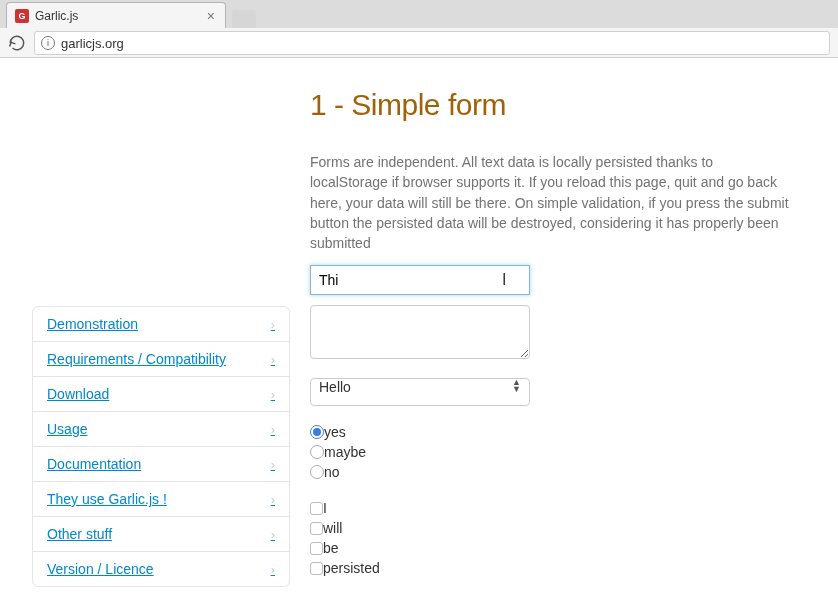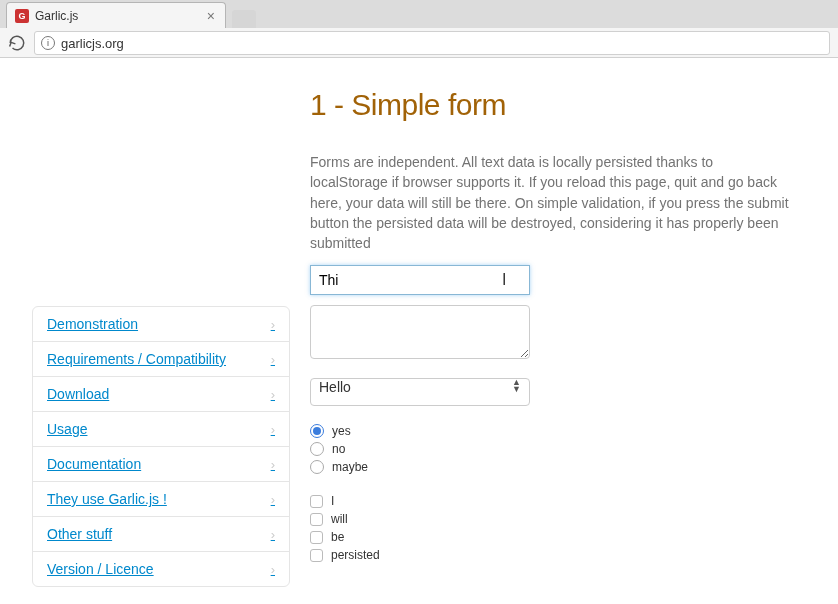--- a/index.html
+++ b/index.html
@@ -33,21 +33,21 @@
     .text-input { width: 220px; height: 30px; border: 1px solid #88b7d5; border-radius: 0; padding: 4px 8px; font-size: 14px; outline: none; box-shadow: 0 0 4px rgba(82,168,236,0.5); margin-bottom: 10px; position: relative; }
     .text-input-wrap { position: relative; display: inline-block; }
     .ibeam { position: absolute; left: 192px; top: 6px; font-size: 16px; color: #333; pointer-events: none; }
     
     .textarea { width: 220px; height: 54px; border: 1px solid #ccc; border-radius: 4px; margin-bottom: 16px; resize: both; padding: 4px 8px; font-size: 14px; }
     
     .select-wrap { width: 220px; height: 28px; border: 1px solid #ccc; border-radius: 4px; display: flex; padding: 0 8px; font-size: 14px; margin-bottom: 16px; position: relative; background: #fff; cursor: pointer; }
     .select-wrap .arrows { position: absolute; right: 8px; font-size: 9px; line-height: 7px; color: #555; }
 
     .radio-group, .check-group { margin-bottom: 16px; }
-    .radio-row, .check-row { display: flex; align-items: center; gap: 8px; padding: 2px 0; font-size: 12px; cursor: pointer; }
+    .radio-row, .check-row { display: flex; align-items: center; padding: 2px 0; font-size: 14px; cursor: pointer; }
     .radio { width: 14px; height: 14px; border-radius: 50%; border: 1px solid #aaa; display: inline-flex; align-items: center; justify-content: center; }
     .radio.checked { border-color: #3b7ddd; }
     .radio.checked::after { content: ""; width: 8px; height: 8px; background: #3b7ddd; border-radius: 50%; }
     .check { width: 13px; height: 13px; border-radius: 3px; border: 1px solid #bbb; display: inline-block; }
   </style>
 </head>
 <body>
 
 <div class="browser-chrome">
   <div class="tab-bar">
@@ -124,25 +124,25 @@
       <span class="arrows">▲<br>▼</span>
     </div>
 
     <div class="radio-group">
       <div class="radio-row">
         <span class="radio checked"></span>
         <span>yes</span>
       </div>
       <div class="radio-row">
         <span class="radio"></span>
-        <span>no</span>
+        <span>maybe</span>
       </div>
       <div class="radio-row">
         <span class="radio"></span>
-        <span>maybe</span>
+        <span>no</span>
       </div>
     </div>
 
     <div class="check-group">
       <div class="check-row">
         <span class="check"></span>
         <span>I</span>
       </div>
       <div class="check-row">
         <span class="check"></span>

